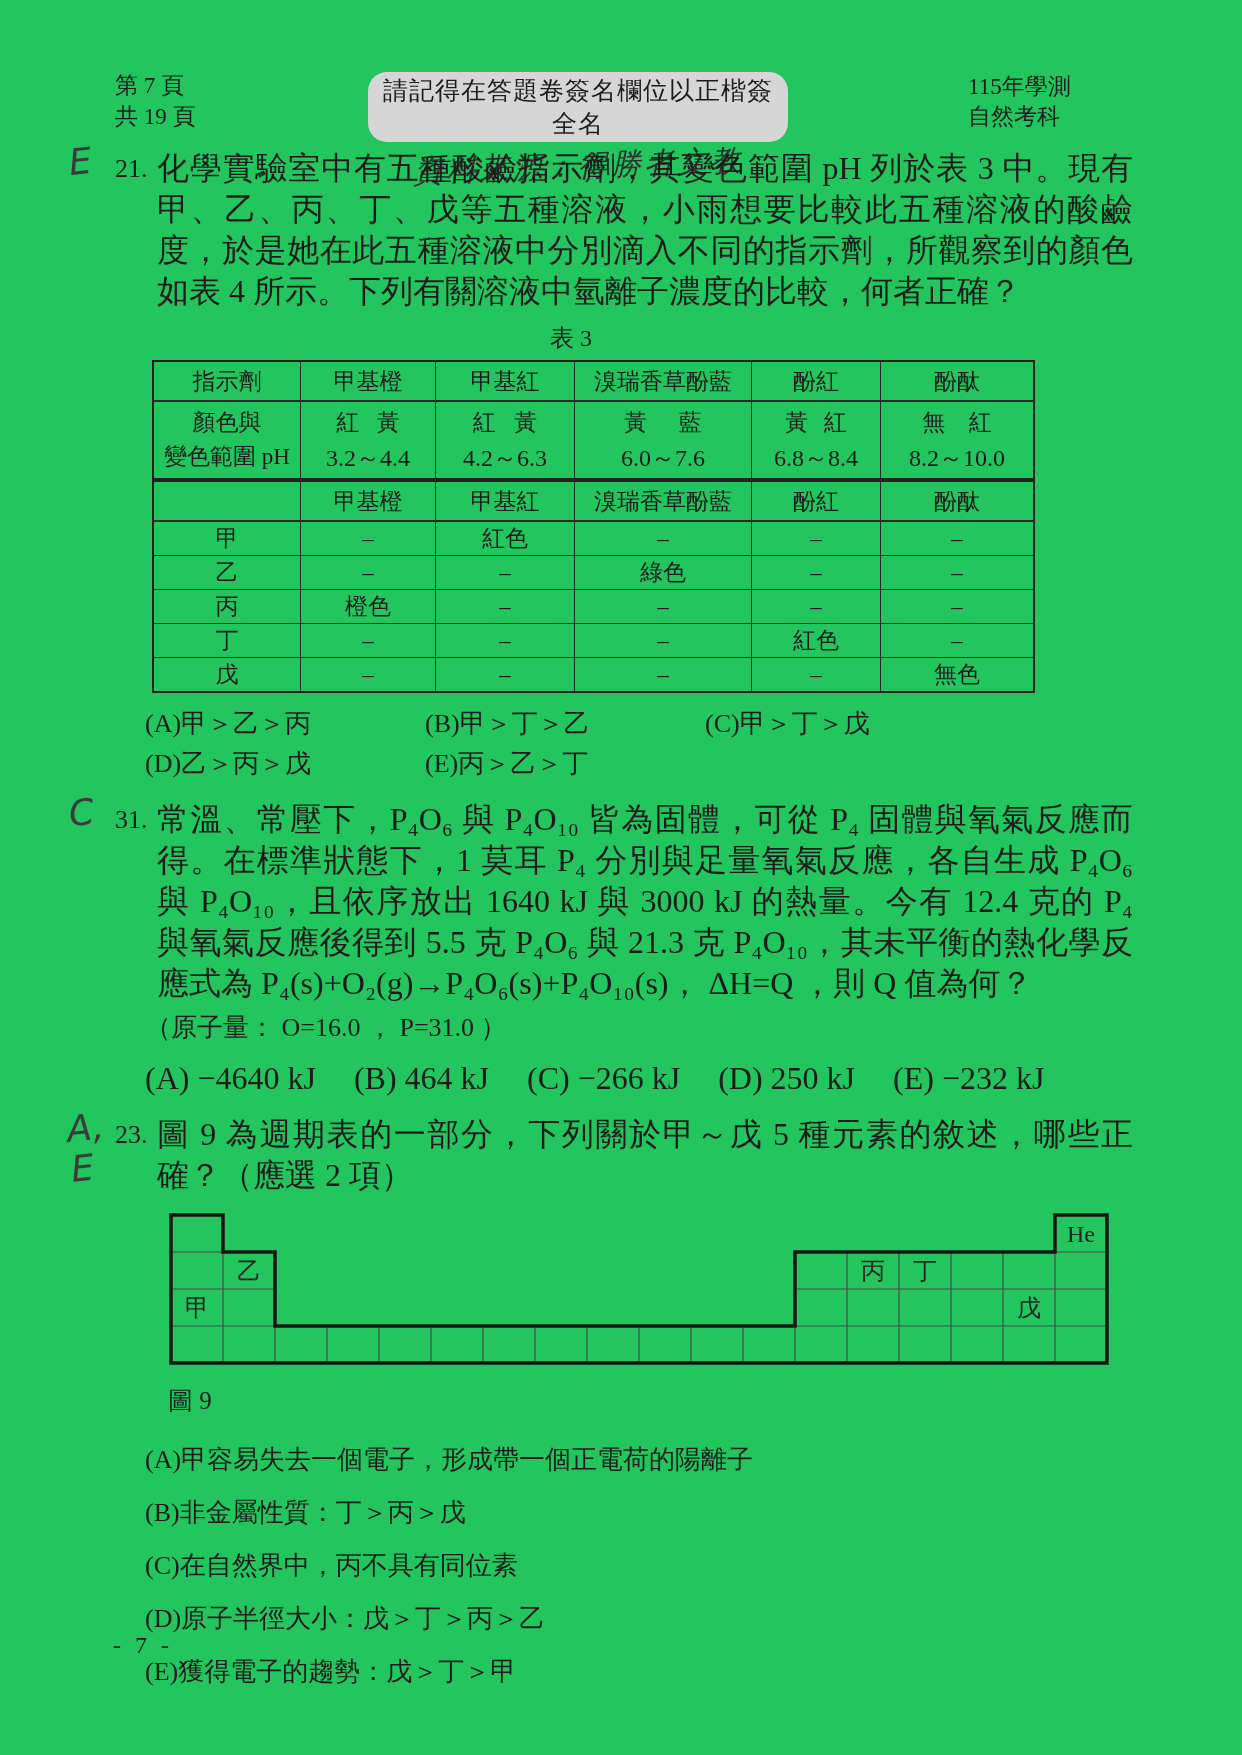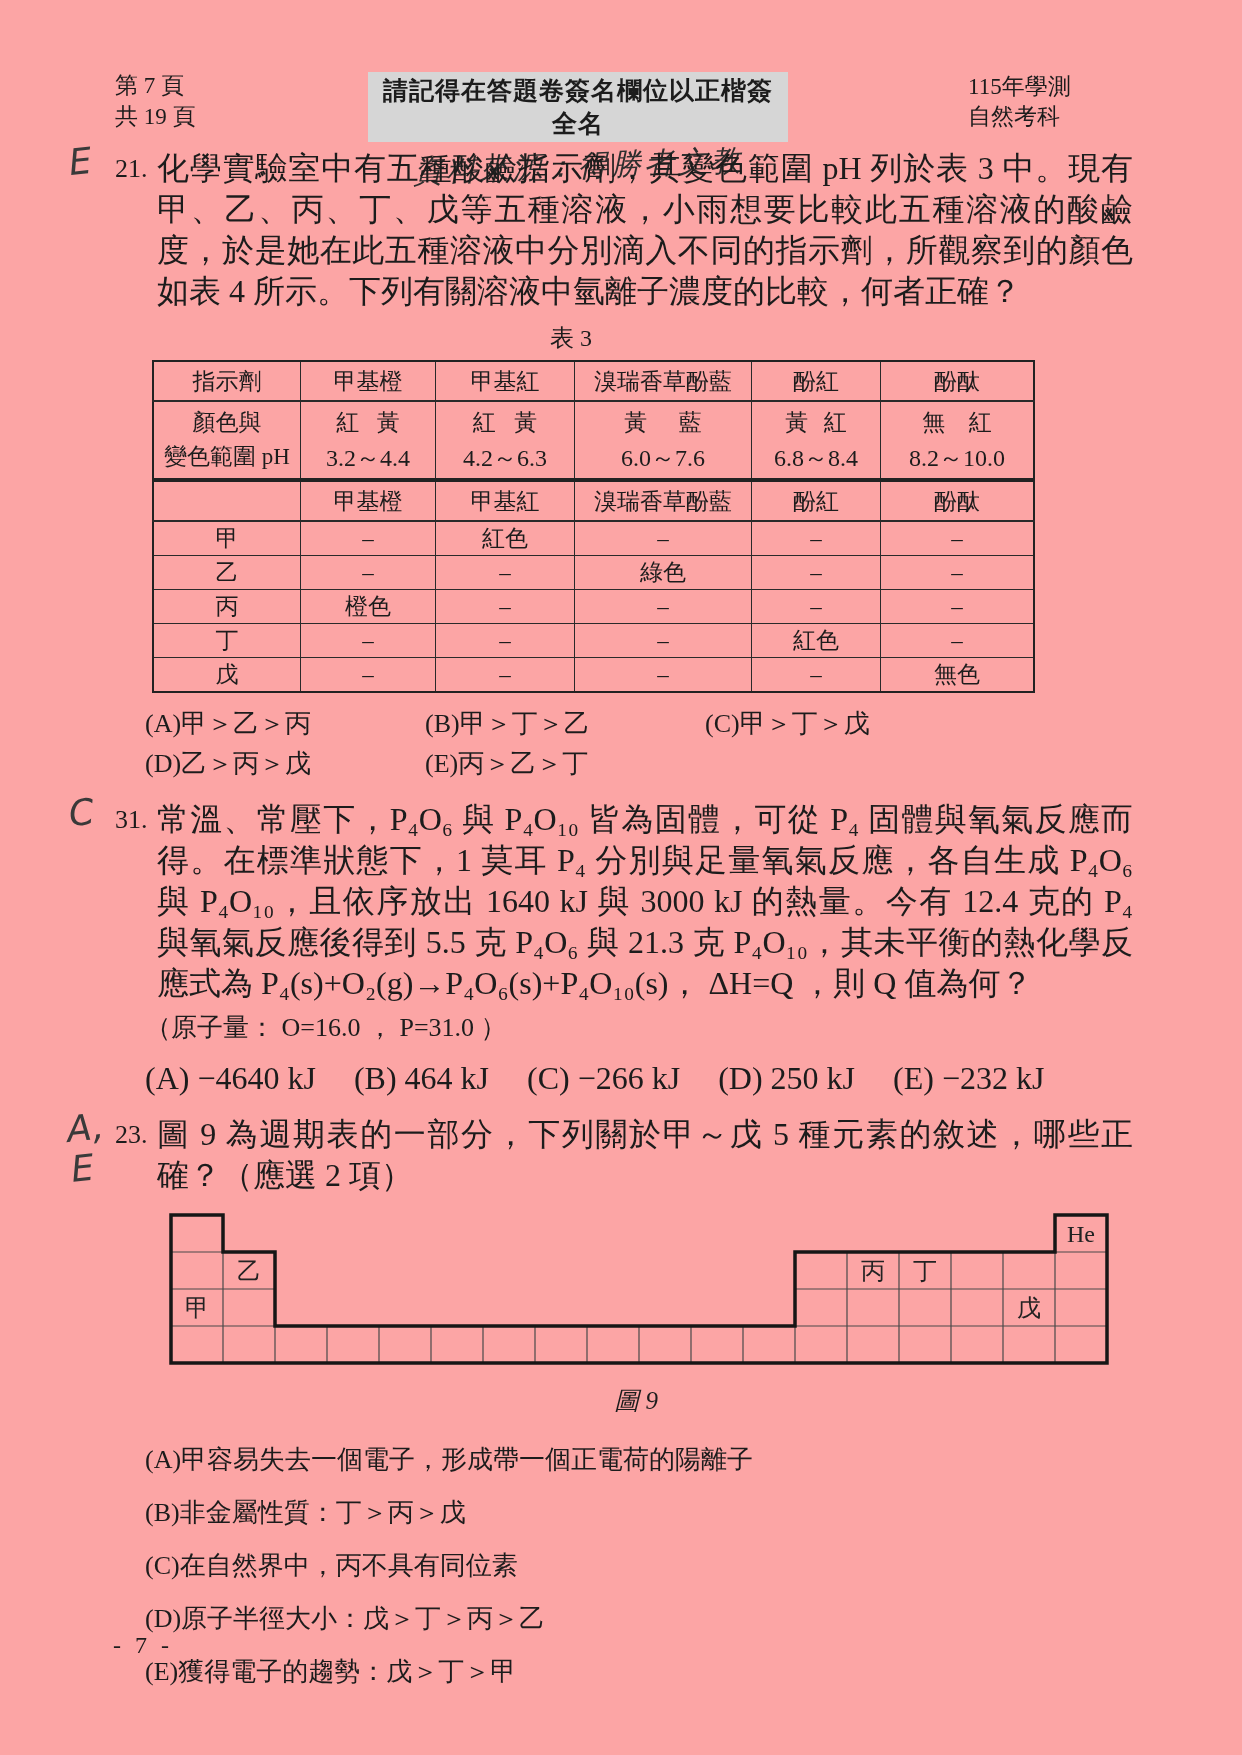--- a/index.html
+++ b/index.html
@@ -1,28 +1,28 @@
 <!DOCTYPE html>
 <html><head>
 <meta charset="utf-8">
 <style>
   html,body{margin:0;padding:0;background:#e8e8e8;}
   .page{
     position:relative;
     width:1242px;height:1755px;
     margin:0 auto;
-    background:#fca5a5;
+    background:#22c55e;
     font-family:"Liberation Serif","DejaVu Serif",serif;
     color:#1c1c1c;
     overflow:hidden;
   }
   
   .header-left{position:absolute;top:70px;left:115px;font-size:23px;line-height:31px;}
   .header-center{position:absolute;top:72px;left:368px;width:420px;text-align:center;}
-  .notice{display:inline-block;background:#d6d6d6;font-weight:bold;font-size:25px;padding:2px 8px;letter-spacing:1px;}
+  .notice{display:inline-block;background:#d6d6d6;font-weight:normal;font-size:25px;padding:2px 8px;letter-spacing:1px;border-radius:19px;}
   .hand-src{
     margin-top:4px;
     font-family:"DejaVu Sans","Liberation Sans",sans-serif;
     font-style:italic;
     font-size:30px;color:#2e2e2e;
     transform:rotate(-2deg);
     letter-spacing:3px;
     white-space:nowrap;
   }
   .header-right{position:absolute;top:72px;left:968px;font-size:23px;line-height:30px;}
@@ -61,21 +61,21 @@
   
   .opts3{display:flex;margin:12px 0 0 30px;font-size:26px;line-height:38px;}
   .opts3 span{width:280px;flex:0 0 280px;}
   .opts-inline{display:flex;margin:10px 0 16px 30px;font-size:32px;line-height:40px;}
   .opts-inline span{flex:0 0 auto;margin-right:38px;}
   .opt-note{margin:4px 0 0 30px;font-size:26px;line-height:40px;}
   .opts-list{margin:16px 0 0 30px;font-size:26px;line-height:53px;}
 
   
   .figure-wrap{margin:16px 0 12px 53px;}
-  .fig-caption{width:936px;text-align:center;font-size:25px;margin-top:14px;font-style:italic;}
+  .fig-caption{width:936px;font-size:25px;margin-top:14px;}
   svg text{font-size:24px;fill:#222;}
 
   .footer{position:absolute;top:1632px;left:113px;font-size:24px;letter-spacing:4px;}
 </style>
 </head>
 <body>
 
 <div class="page">
 
   <div class="header-left">

